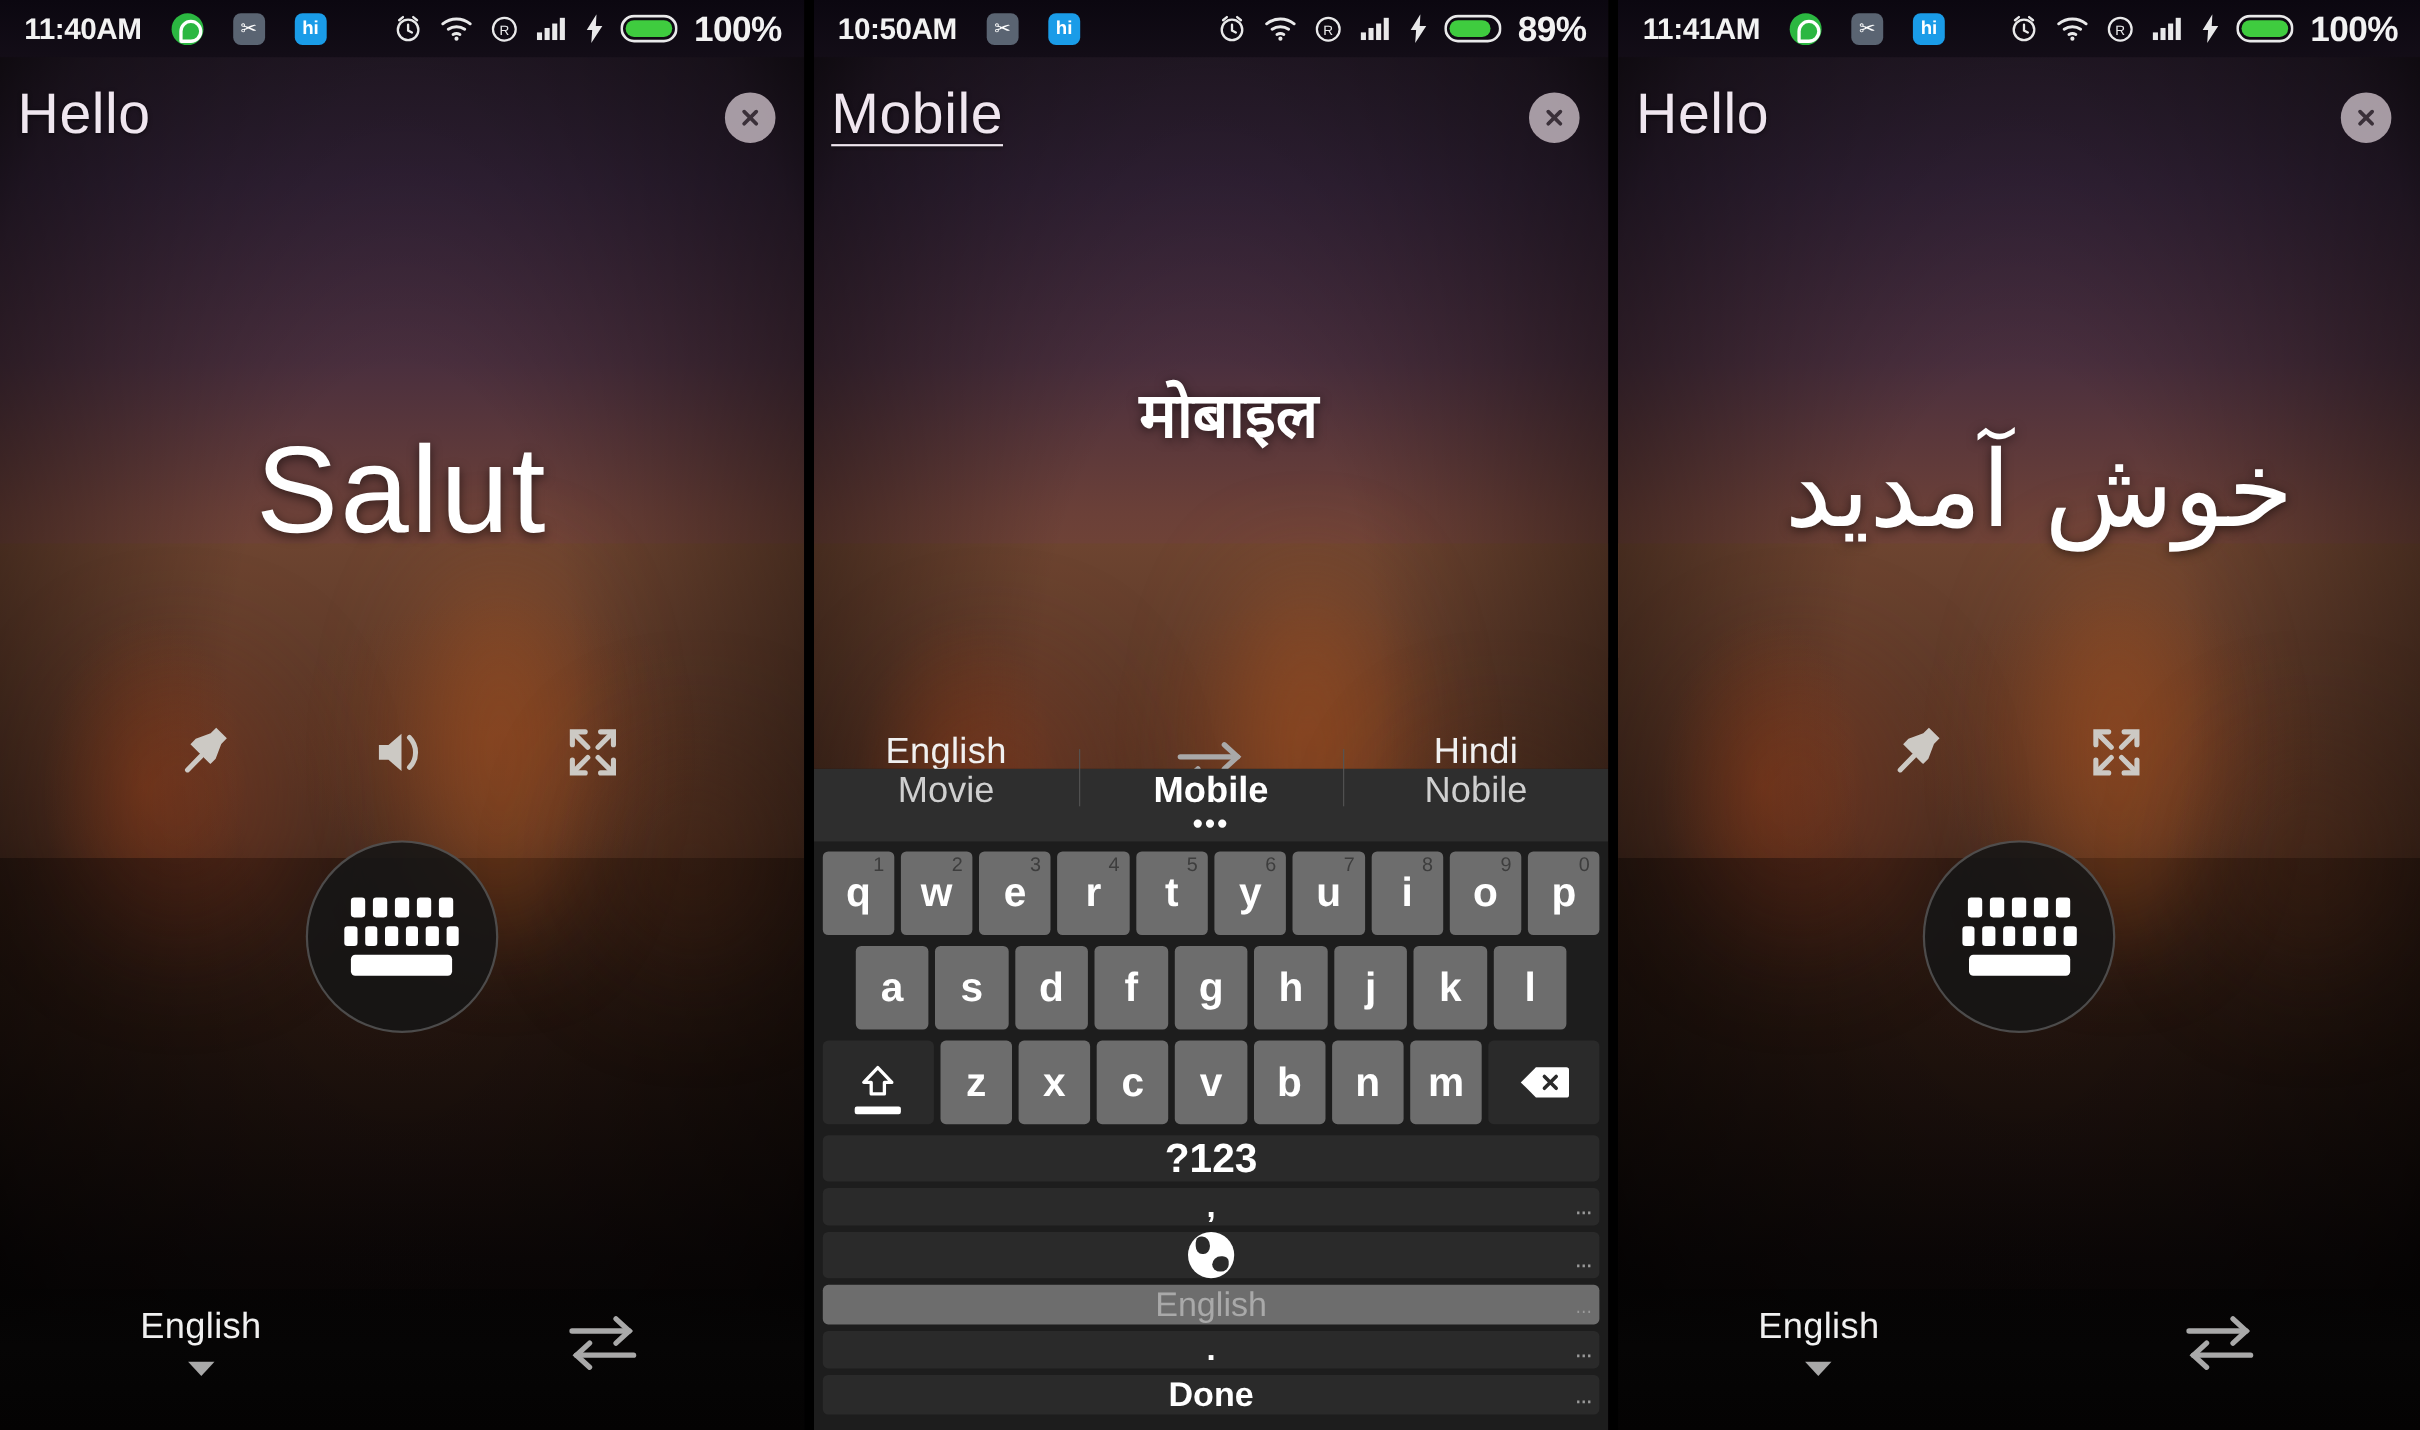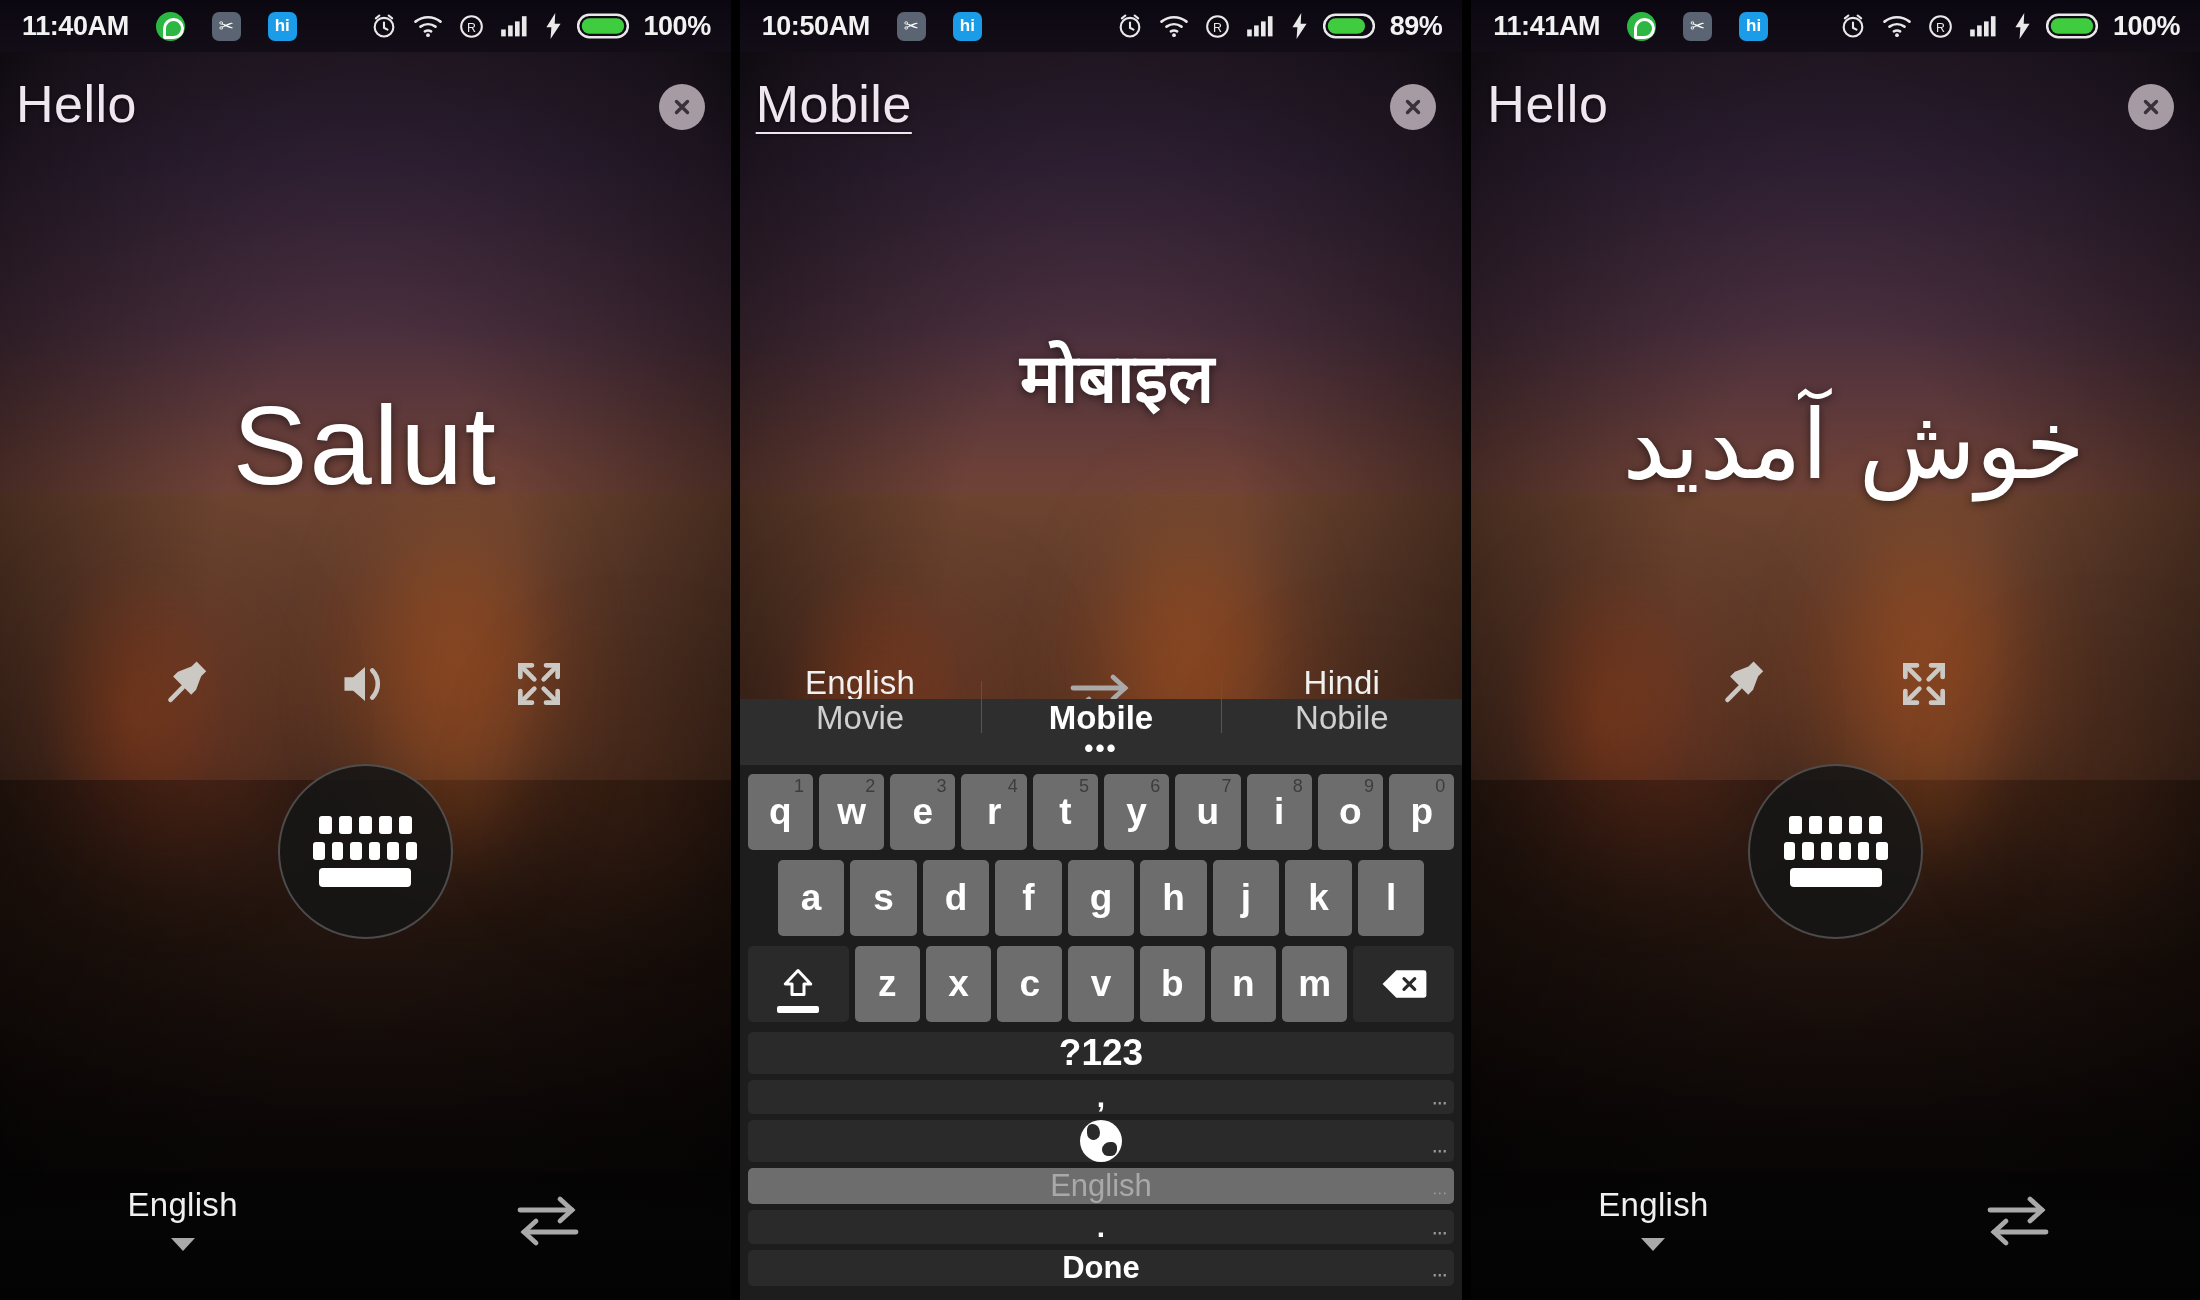--- a/index.html
+++ b/index.html
@@ -44,21 +44,21 @@
 
   
   .statusbar{
     position:relative; z-index:6; height:52px; display:flex; align-items:center;
     padding:0 20px 0 22px; color:#e9e9ea;
     background:linear-gradient(180deg,#0b0710 0%, #130d17 100%);
   }
   .sb-left{ display:flex; align-items:center; gap:27px; }
   .sb-time{ font-size:27px; font-weight:bold; letter-spacing:-.4px; color:#f2f2f2; }
   .sb-right{ margin-left:auto; display:flex; align-items:center; gap:15px; }
-  .sb-pct{ font-size:27px; font-weight:bold; color:#f2f2f2; letter-spacing:-.5px; }
+  .sb-pct{ font-size:32px; font-weight:bold; color:#f2f2f2; letter-spacing:-.5px; }
   .app-ico{ width:29px; height:29px; border-radius:7px; display:inline-block; position:relative; flex:none; }
   .ico-wa{ background:#2bb741; border-radius:50%; }
   .ico-wa:after{ content:""; position:absolute; left:7px; top:6px; width:15px; height:15px;
      border:3px solid #fff; border-radius:50% 50% 50% 2px; }
   .ico-sc{ background:#5a6472; }
   .ico-sc:after{ content:"\2702"; position:absolute; inset:0; color:#fff; font-size:18px;
      display:flex; align-items:center; justify-content:center; }
   .ico-hi{ background:#1a9ce8; }
   .ico-hi:after{ content:"hi"; position:absolute; inset:0; color:#fff; font-size:17px; font-weight:bold;
      display:flex; align-items:center; justify-content:center; }
@@ -72,21 +72,21 @@
   .src-word.underline{ text-decoration:underline; text-underline-offset:10px; text-decoration-thickness:2px; }
   .close-btn{ margin-left:auto; width:46px; height:46px; border-radius:50%;
     background:rgba(198,186,194,.82); display:flex; align-items:center; justify-content:center;
     margin-top:6px; }
   .close-btn svg{ display:block; }
 
   
   .result{ position:relative; z-index:6; display:flex; align-items:center; justify-content:center;
     color:#fff; text-shadow:0 2px 10px rgba(0,0,0,.55); }
   .r1{ height:330px; margin-top:150px; font-size:112px; font-weight:200; letter-spacing:2px; }
-  .r2{ height:250px; margin-top:120px; font-size:68px; font-weight:600;
+  .r2{ height:250px; margin-top:120px; font-size:57px; font-weight:600;
        font-family:Liberation Mono, monospace;padding-left:32px; }
   .r3{ height:330px; margin-top:150px; font-size:96px; font-weight:400; direction:rtl;
        font-family:"DejaVu Sans","Liberation Sans",sans-serif;padding-left:36px; }
 
   
   .tools{ position:relative; z-index:6; display:flex; align-items:center; gap:110px;
           justify-content:center; margin-top:42px; }
   .tools.t3{ gap:112px; }
   .tool{ width:64px; height:64px; display:flex; align-items:center; justify-content:center; }
 

